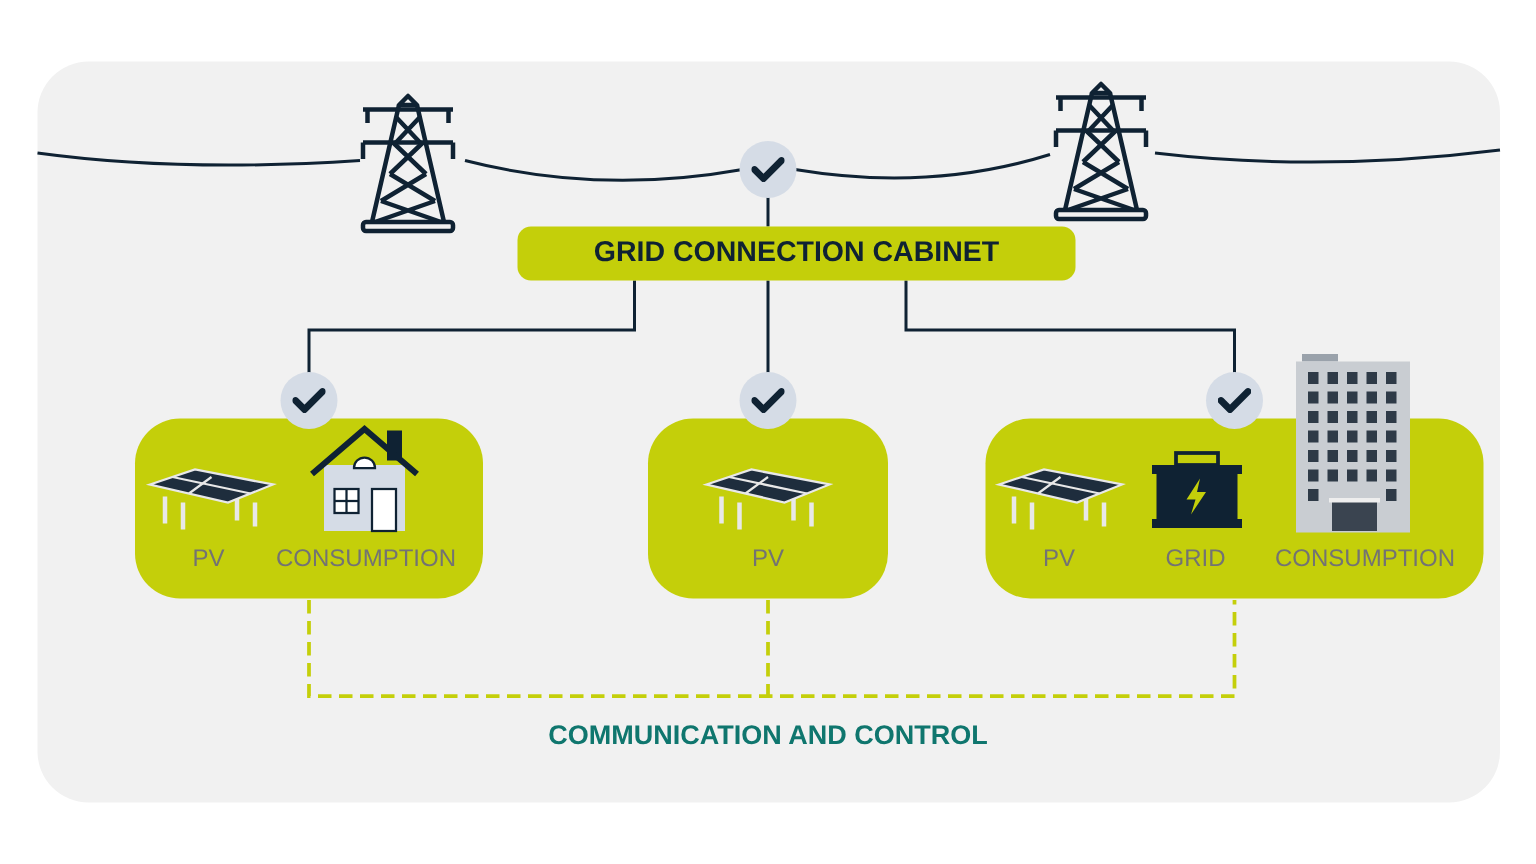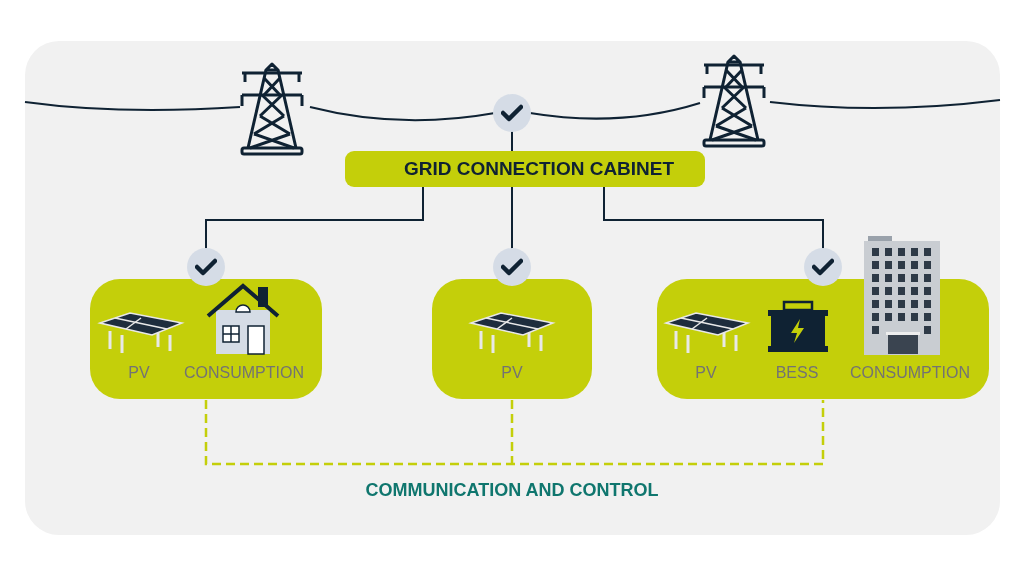--- a/index.html
+++ b/index.html
@@ -1,21 +1,21 @@
 <!DOCTYPE html>
 <html><head>
 <meta charset="utf-8">
 <style>
   html, body { margin: 0; padding: 0; background: #ffffff; }
   body { width: 1024px; height: 576px; position: relative; overflow: hidden; font-family: "Liberation Sans", sans-serif; }
   .panel { position: absolute; left: 25px; top: 41px; width: 975px; height: 494px; background: #f1f1f1; border-radius: 34px; }
   svg.overlay { position: absolute; left: 0; top: 0; }
   .lbl { position: absolute; font-weight: normal; color: #737373; font-size: 16px; white-space: nowrap; transform: translateX(-50%); }
   .node { position: absolute; background: #c4cf0a; border-radius: 30px; }
-  .cabinet { position: absolute; left: 345px; top: 151px; width: 332px; height: 36px; background: #c4cf0a; border-radius: 9px; display: flex; align-items: center; justify-content: center; font-weight: bold; font-size: 19px; color: #0f2233; padding-left: 28px; }
+  .cabinet { position: absolute; left: 345px; top: 151px; width: 372px; height: 36px; background: #c4cf0a; border-radius: 9px; display: flex; align-items: center; justify-content: center; font-weight: bold; font-size: 19px; color: #0f2233; }
   .comm { position: absolute; left: 512px; top: 480px; transform: translateX(-50%); color: #0f766e; font-weight: bold; font-size: 18px; white-space: nowrap; }
   .check { position: absolute; width: 38px; height: 38px; border-radius: 50%; background: #d5dce6; display: flex; align-items: center; justify-content: center; transform: translate(-50%,-50%); }
 </style>
 </head>
 <body>
 
 <div class="panel"></div>
 
 <svg class="overlay" width="1024" height="576">
 
@@ -165,16 +165,16 @@
 <div class="check" style="left:823px;top:267px">
   <svg width="22" height="18" viewBox="0 0 22 18">
       <path d="M2 9 L8 15 L20 3" fill="none" stroke="#0f2233" stroke-width="4.5" stroke-linecap="round" stroke-linejoin="round"></path>
     </svg>
 </div>
 
 <span class="lbl" style="left:139px;top:364px">PV</span>
 <span class="lbl" style="left:244px;top:364px">CONSUMPTION</span>
 <span class="lbl" style="left:512px;top:364px">PV</span>
 <span class="lbl" style="left:706px;top:364px">PV</span>
-<span class="lbl" style="left:797px;top:364px">BESS</span>
+<span class="lbl" style="left:797px;top:364px">GRID</span>
 <span class="lbl" style="left:910px;top:364px">CONSUMPTION</span>
 
 <div class="comm">COMMUNICATION AND CONTROL</div>
 
 </body></html>

